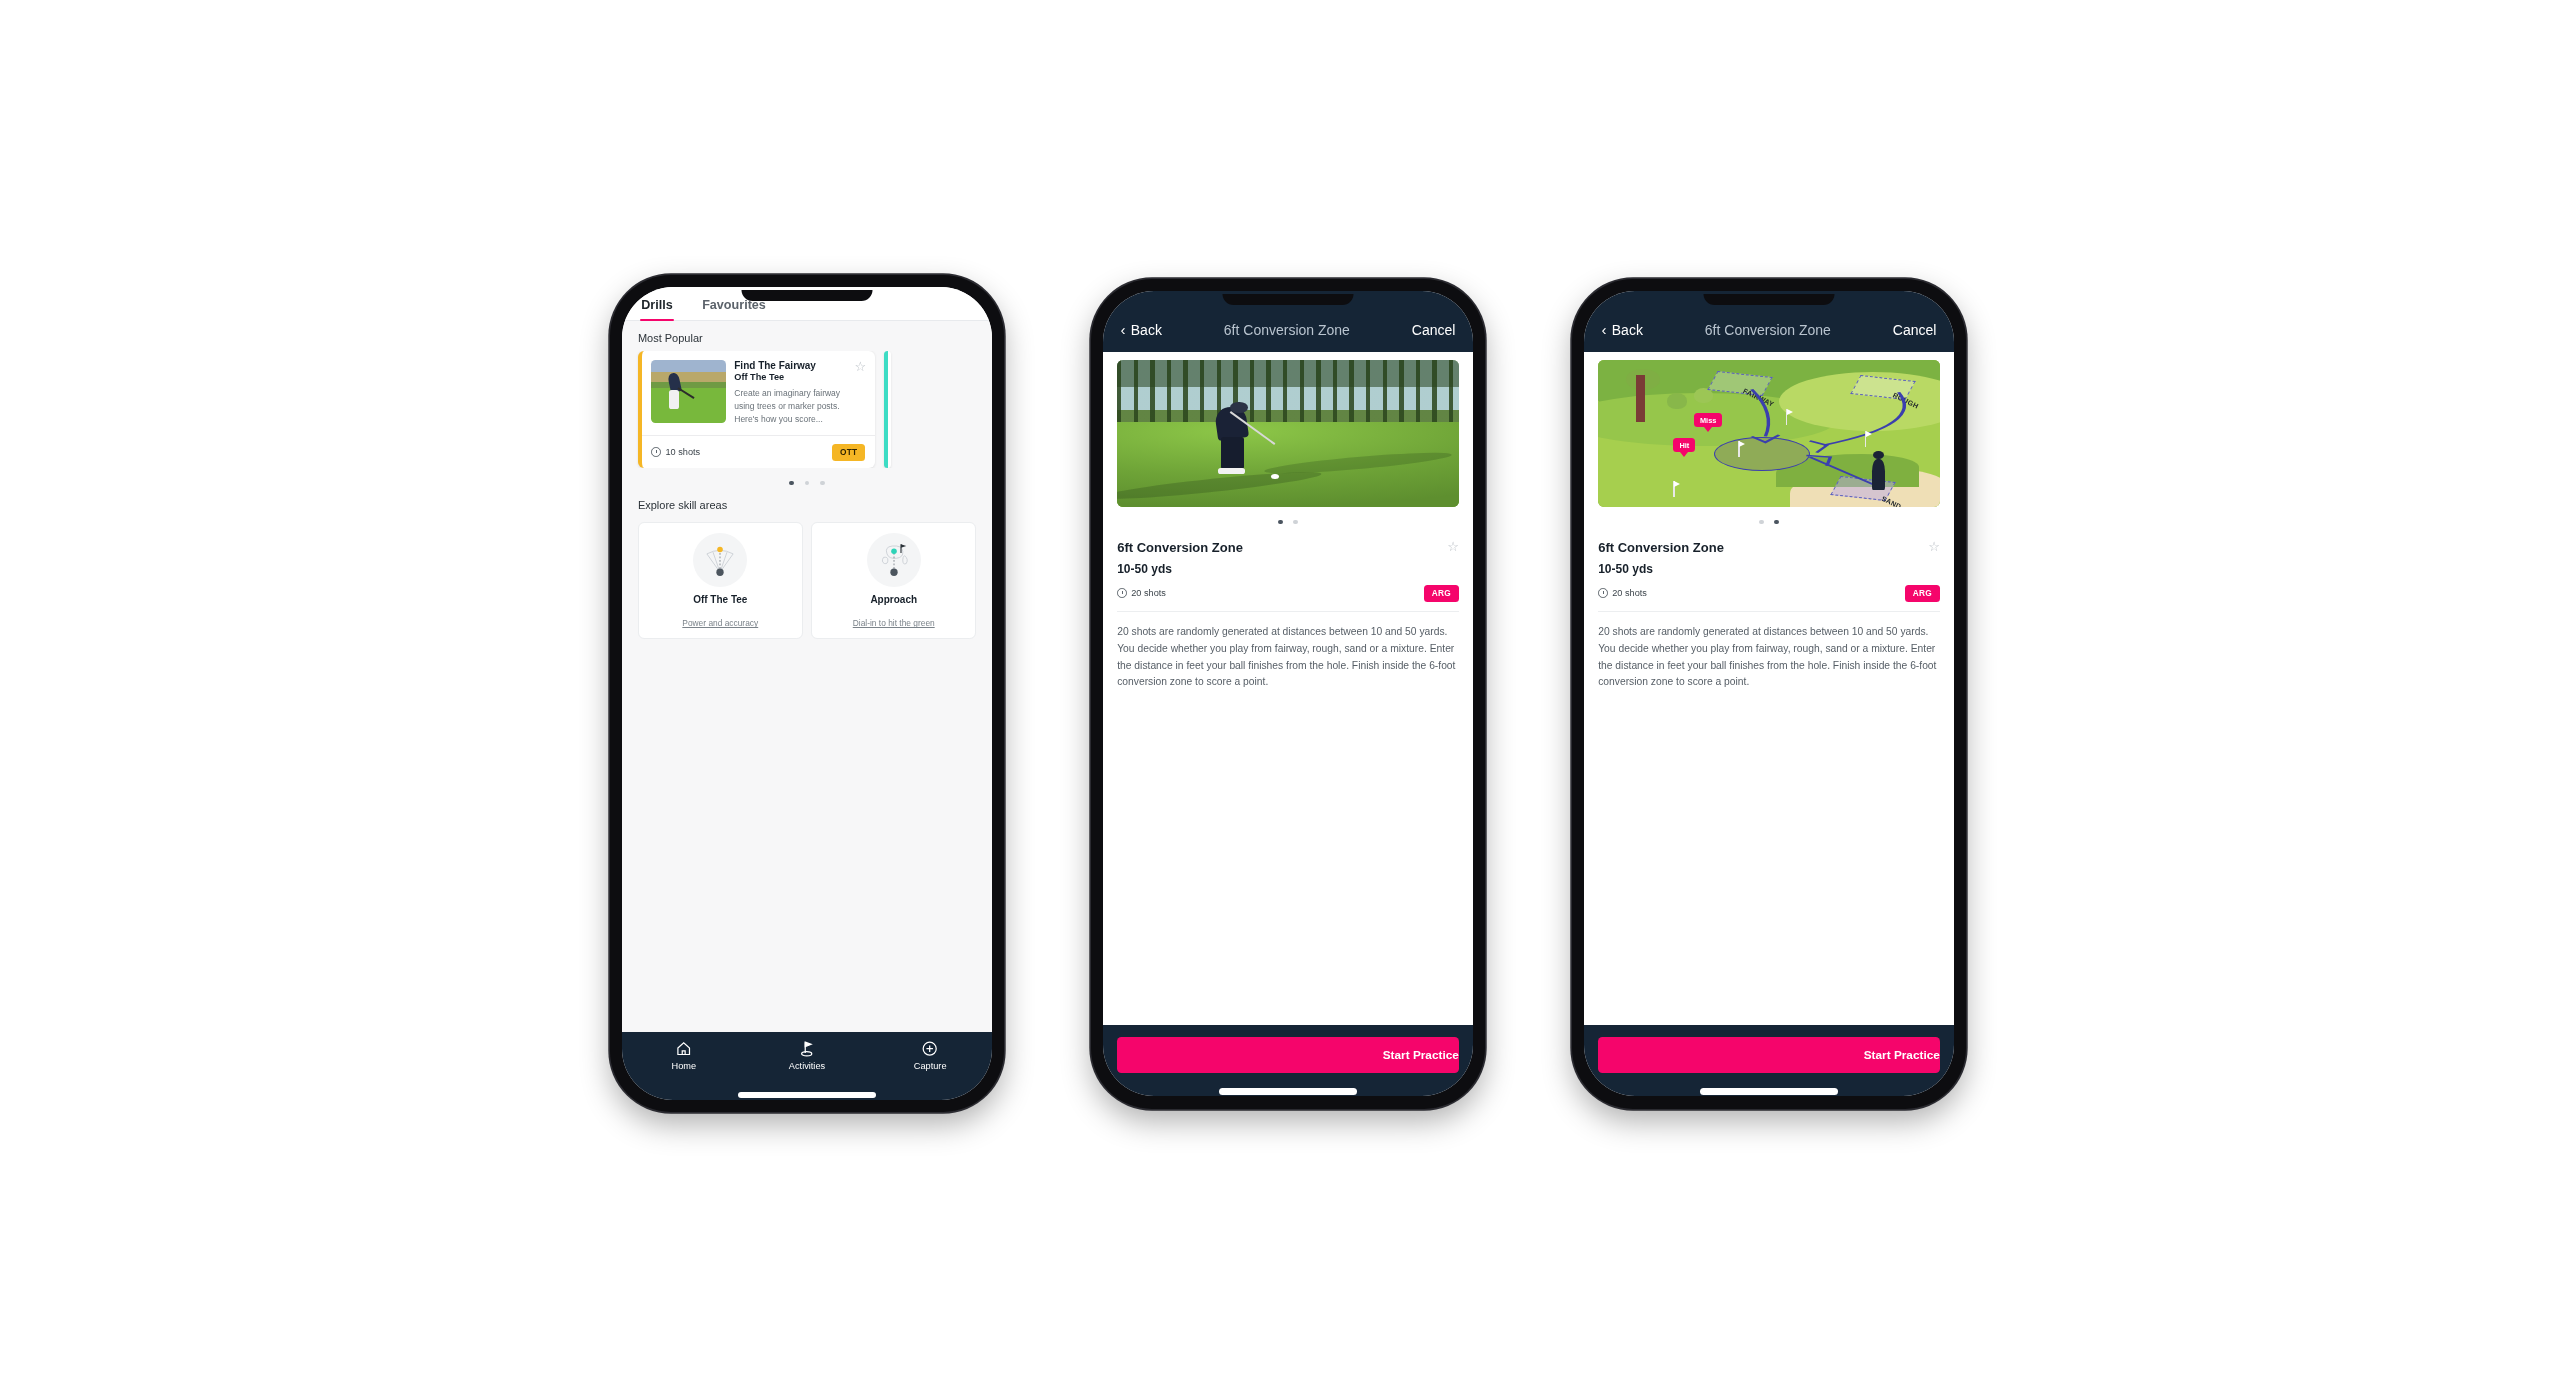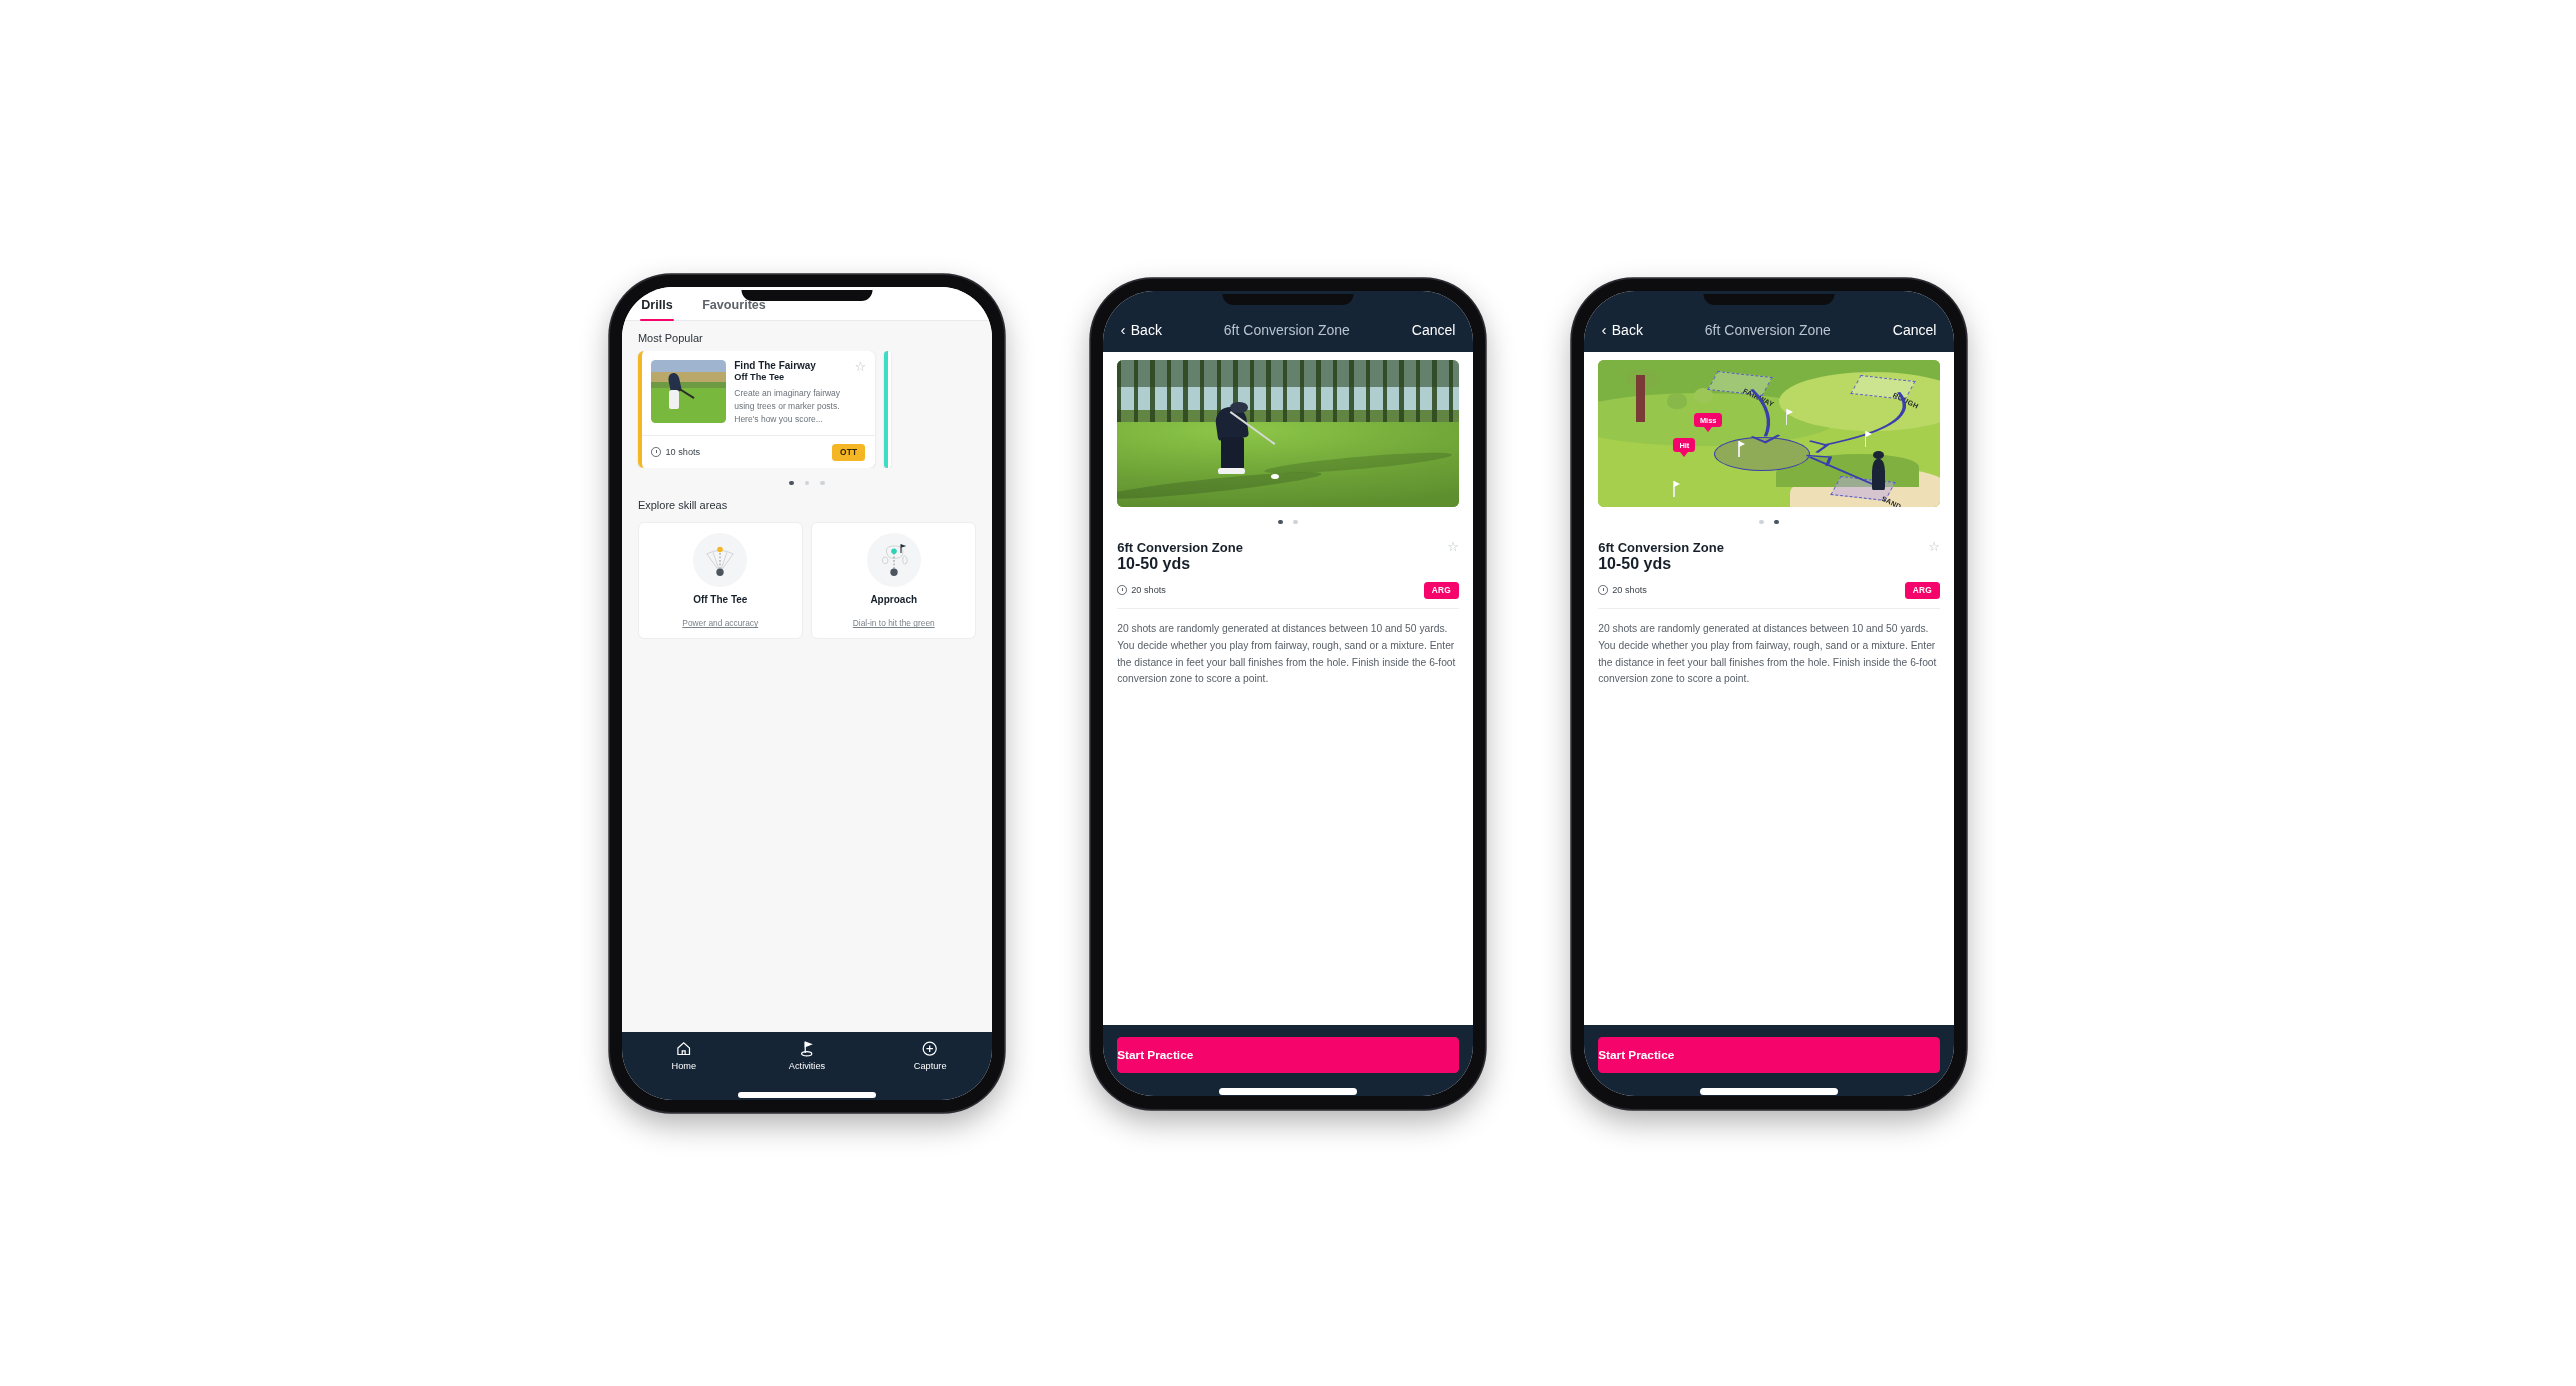--- a/index.html
+++ b/index.html
@@ -185,27 +185,27 @@
   .callout.miss { left: 28%; top: 36%; }
   .callout.hit { left: 22%; top: 53%; }
   .flagpin { position: absolute; width: 1.3px; height: 11%; background: #e8e8e8; }
   .flagpin::after { content: ""; position: absolute; left: 0.9px; top: 0; border-left: 6.1px solid #fff; border-top: 3.5px solid transparent; border-bottom: 3.5px solid transparent; }
   .golfer3 { position: absolute; right: 16%; bottom: 12%; width: 4%; height: 21%; background: #1b2336; border-radius: 40% 40% 10% 10%; }
   .golfer3::before { content: ""; position: absolute; left: 12%; top: -26%; width: 76%; height: 26%; background: #1b2336; border-radius: 50%; }
 
   .detail-head { padding: 12.2px 14px 0; }
   .detail-row { display: flex; align-items: flex-start; justify-content: space-between; }
   .detail-title { font-size: 13px; font-weight: 700; color: #17202a; }
-  .detail-yds { font-size: 16px; font-weight: 700; color: #17202a; margin-top: 0; }
+  .detail-yds { font-size: 12px; font-weight: 700; color: #17202a; margin-top: 7px; }
   .detail-meta { display: flex; align-items: center; justify-content: space-between; margin-top: 8.7px; }
   .detail-sep { height: 0.9px; background: #eceef0; margin: 9.6px 14px 0; }
   .detail-desc { padding: 12.2px 14px 0; font-size: 10.3px; line-height: 1.62; color: #565e66; }
 
   .cta-wrap { background: #152536; padding: 11.3px 14px 23px; flex: 0 0 auto; }
-  .cta { display: block; width: 100%; background: #f5056b; color: #fff; font-size: 11.8px; font-weight: 700; text-align: left; padding: 11.3px 0; border-radius: 4.4px; border: none; }
+  .cta { display: block; width: 100%; background: #f5056b; color: #fff; font-size: 11.8px; font-weight: 700; text-align: right; padding: 11.3px 0; border-radius: 4.4px; border: none; }
 </style>
 </head>
 <body>
 
 <div class="stage">
 
   <div class="phone p1">
     <div class="frame"></div>
     <div class="screen">
 

